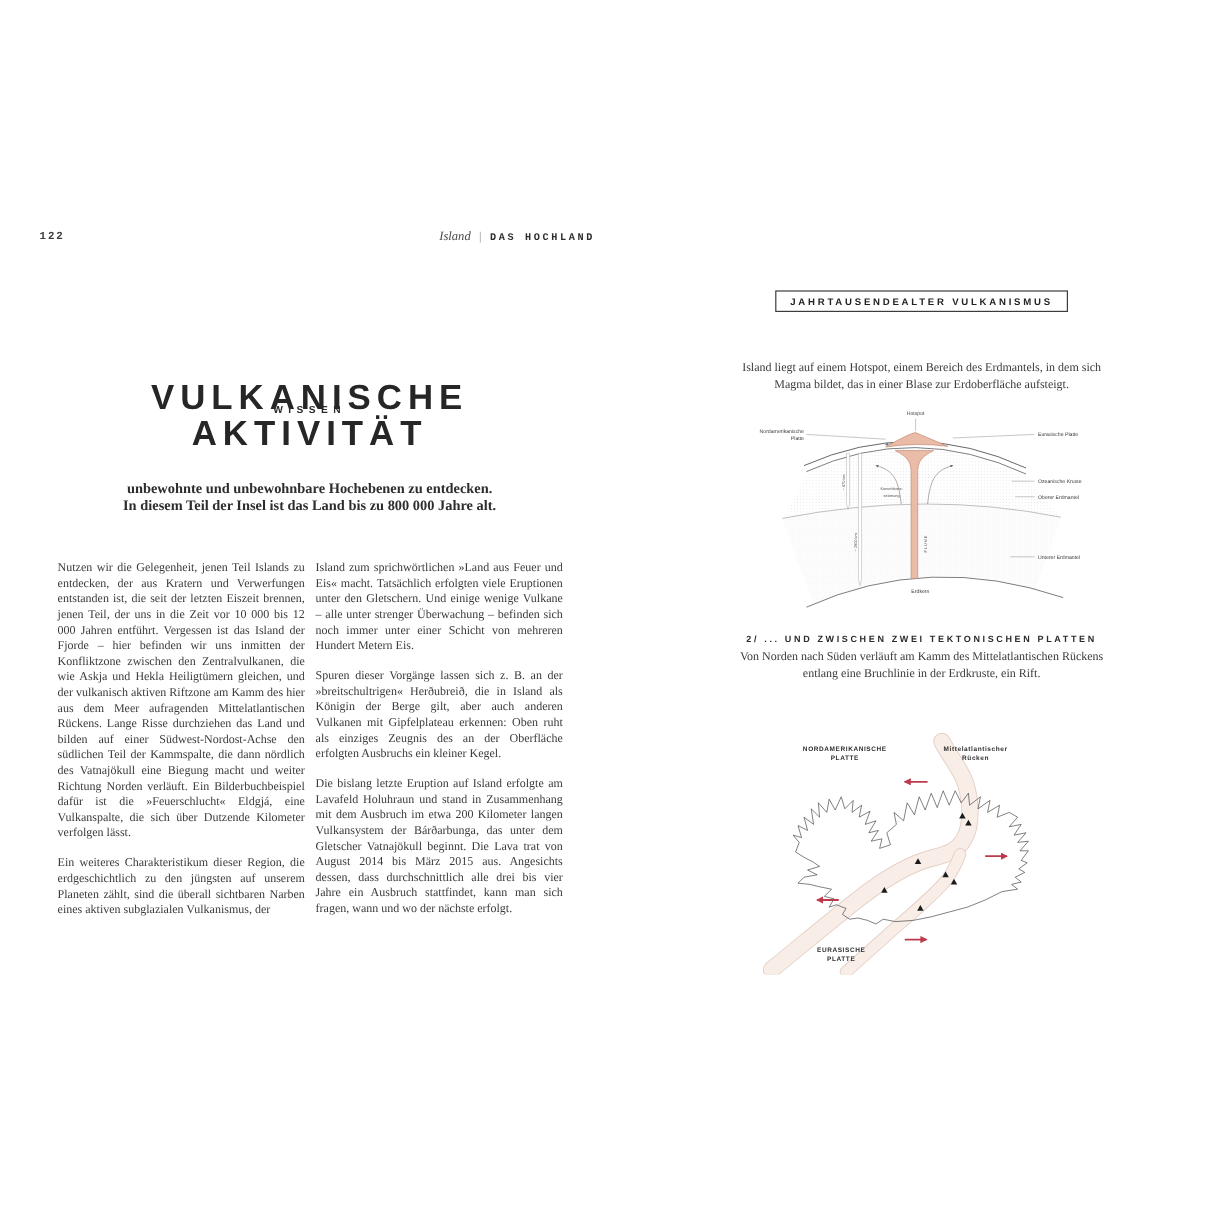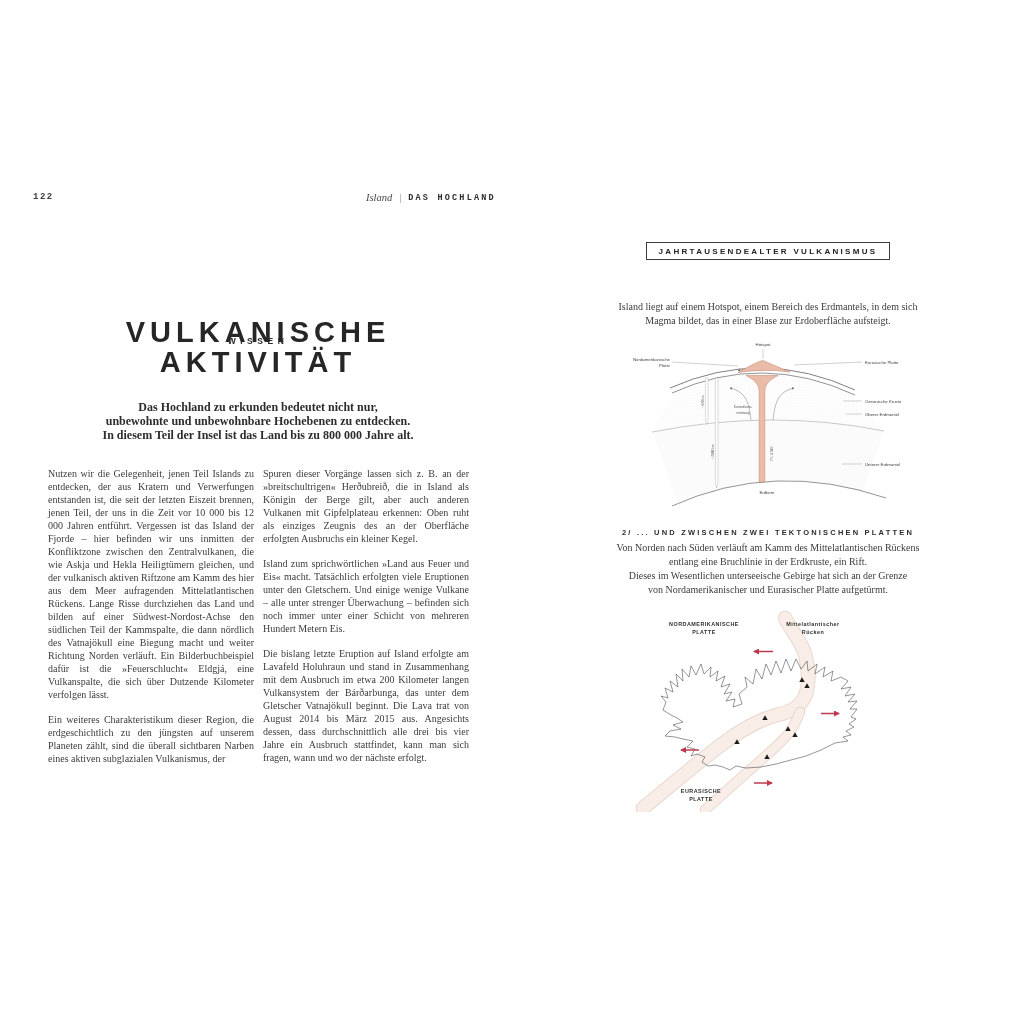--- a/index.html
+++ b/index.html
@@ -57,31 +57,30 @@
     <span class="rh-sep">|</span>
     <span class="rh-chap">DAS HOCHLAND</span>
   </div>
 
   <div class="abs kicker">WISSEN</div>
   <div class="abs title">
     <div>VULKANISCHE</div>
     <div>AKTIVITÄT</div>
   </div>
   <div class="abs lead">
-    <div>Das Hochland zu erkunden bedeutet nicht nur,</div>
     <div>unbewohnte und unbewohnbare Hochebenen zu entdecken.</div>
     <div>In diesem Teil der Insel ist das Land bis zu 800 000 Jahre alt.</div>
   </div>
   <div class="abs col col1">
     <p>Nutzen wir die Gelegenheit, jenen Teil Islands zu entdecken, der aus Kratern und Verwerfungen entstanden ist, die seit der letzten Eiszeit brennen, jenen Teil, der uns in die Zeit vor 10 000 bis 12 000 Jahren entführt. Vergessen ist das Island der Fjorde – hier befinden wir uns inmitten der Konfliktzone zwischen den Zentralvulkanen, die wie Askja und Hekla Heiligtümern gleichen, und der vulkanisch aktiven Riftzone am Kamm des hier aus dem Meer aufragenden Mittelatlantischen Rückens. Lange Risse durchziehen das Land und bilden auf einer Südwest-Nordost-Achse den südlichen Teil der Kammspalte, die dann nördlich des Vatnajökull eine Biegung macht und weiter Richtung Norden verläuft. Ein Bilderbuchbeispiel dafür ist die »Feuerschlucht« Eldgjá, eine Vulkanspalte, die sich über Dutzende Kilometer verfolgen lässt.</p>
     <p>Ein weiteres Charakteristikum dieser Region, die erdgeschichtlich zu den jüngsten auf unserem Planeten zählt, sind die überall sichtbaren Narben eines aktiven subglazialen Vulkanismus, der</p>
   </div>
   <div class="abs col col2">
+    <p>Island zum sprichwörtlichen »Land aus Feuer und Eis« macht. Tatsächlich erfolgten viele Eruptionen unter den Gletschern. Und einige wenige Vulkane – alle unter strenger Überwachung – befinden sich noch immer unter einer Schicht von mehreren Hundert Metern Eis.</p>
     <p>Spuren dieser Vorgänge lassen sich z. B. an der »breitschultrigen« Herðubreið, die in Island als Königin der Berge gilt, aber auch anderen Vulkanen mit Gipfelplateau erkennen: Oben ruht als einziges Zeugnis des an der Oberfläche erfolgten Ausbruchs ein kleiner Kegel.</p>
-    <p>Island zum sprichwörtlichen »Land aus Feuer und Eis« macht. Tatsächlich erfolgten viele Eruptionen unter den Gletschern. Und einige wenige Vulkane – alle unter strenger Überwachung – befinden sich noch immer unter einer Schicht von mehreren Hundert Metern Eis.</p>
     <p>Die bislang letzte Eruption auf Island erfolgte am Lavafeld Holuhraun und stand in Zusammenhang mit dem Ausbruch im etwa 200 Kilometer langen Vulkansystem der Bárðarbunga, das unter dem Gletscher Vatnajökull beginnt. Die Lava trat von August 2014 bis März 2015 aus. Angesichts dessen, dass durchschnittlich alle drei bis vier Jahre ein Ausbruch stattfindet, kann man sich fragen, wann und wo der nächste erfolgt.</p>
   </div>
 
   <div class="abs rp badge-row">
     <span class="badge">JAHRTAUSENDEALTER VULKANISMUS</span>
   </div>
 
   <div class="abs rp sec-text sec-text-1">
     <div>Island liegt auf einem Hotspot, einem Bereich des Erdmantels, in dem sich</div>
     <div>Magma bildet, das in einer Blase zur Erdoberfläche aufsteigt.</div>
@@ -140,24 +139,20 @@
     <text class="dlabel-sm" x="121" y="82" text-anchor="middle" font-size="4">strömung</text>
     <text class="dlabel-sm" x="150.5" y="121" text-anchor="middle" transform="rotate(-90 150.5 121)" letter-spacing="0.8">PLUME</text>
     <text class="dlabel" x="145" y="162" text-anchor="middle">Erdkern</text>
   </svg>
 
   <div class="abs rp sec-head sec-head-2">2/ ... UND ZWISCHEN ZWEI TEKTONISCHEN PLATTEN</div>
   <div class="abs rp sec-text sec-text-2a">
     <div>Von Norden nach Süden verläuft am Kamm des Mittelatlantischen Rückens</div>
     <div>entlang eine Bruchlinie in der Erdkruste, ein Rift.</div>
   </div>
-  <div class="abs rp sec-text sec-text-2b">
-    <div>Dieses im Wesentlichen unterseeische Gebirge hat sich an der Grenze</div>
-    <div>von Nordamerikanischer und Eurasischer Platte aufgetürmt.</div>
-  </div>
 
   <svg class="abs" style="left:635px;top:610px;" width="290" height="202" viewBox="0 0 290 202">
     <defs>
       <marker id="mRed" viewBox="0 0 6 6" refX="5" refY="3" markerWidth="4" markerHeight="4" orient="auto">
         <path d="M0,0 L6,3 L0,6 Z" fill="#bd3a4d"></path>
       </marker>
     </defs>
 
     <g>
       <path d="M 8,198 C 35,176 60,155 82,138 C 100,124 122,110 142,105 C 156,101.5 164,98 169,88 C 175,77 174,58 170,44 C 166,31 156,20 150,8" fill="none" stroke="#e4cfc5" stroke-width="14.5" stroke-linecap="round" stroke-linejoin="round"></path>

